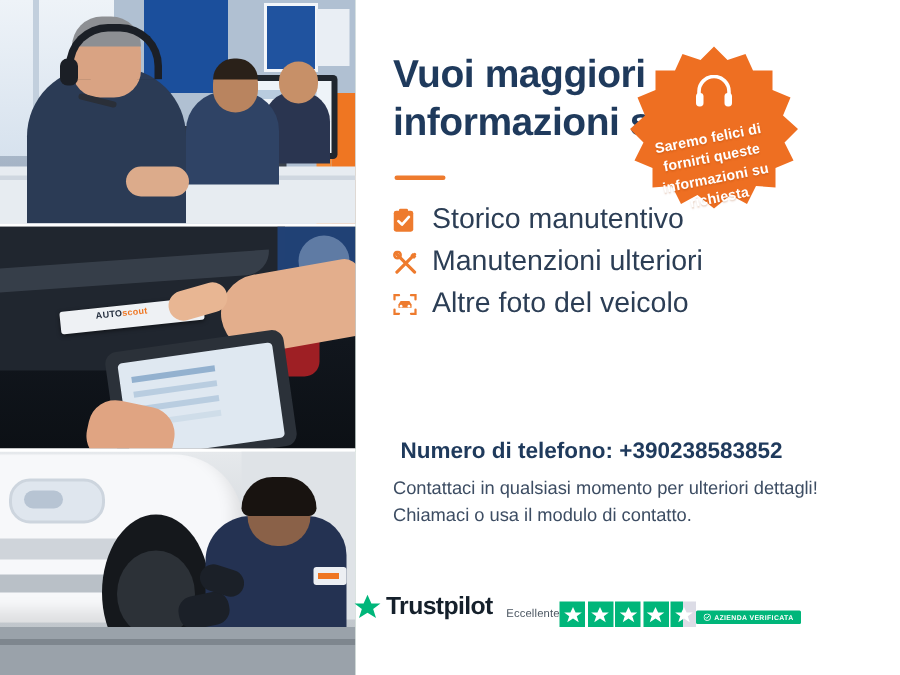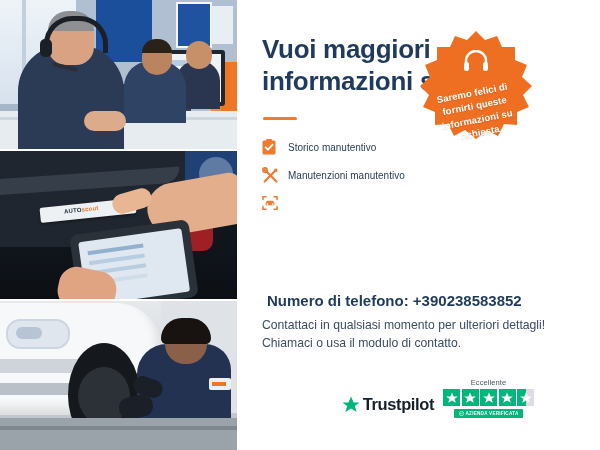--- a/index.html
+++ b/index.html
@@ -102,32 +102,32 @@
   .sticker .stxt{
     position:absolute;left:50%;top:58px;transform:translate(-50%,0) rotate(-11deg);
     width:104px;text-align:center;color:#fff;font-size:9.5px;font-weight:bold;
     line-height:1.42;letter-spacing:.1px;text-shadow:0 1px 1px rgba(150,60,0,.25);
   }
 
   
   .features{position:absolute;left:25px;top:133px;width:250px;}
   .feat{display:flex;align-items:center;height:28px;}
   .feat .ic{width:26px;min-width:26px;height:20px;display:flex;align-items:center;justify-content:flex-start;}
-  .feat .lb{font-size:10px;color:#2c3e55;}
+  .feat .lb{font-size:19px;color:#2c3e55;}
 
   
   .phone{position:absolute;left:30px;top:292px;width:300px;font-size:15px;font-weight:bold;color:#1f3a5c;}
   .phone .num{color:#1f3a5c;}
   .sub{position:absolute;left:25px;top:317px;width:310px;font-size:12.2px;line-height:1.45;color:#3d4d63;}
 
   
   .tp{position:absolute;right:14px;bottom:32px;display:flex;align-items:flex-end;gap:9px;}
   .tp-logo{display:flex;align-items:center;gap:3px;padding-bottom:4px;justify-content:flex-end;}
   .tp-logo .word{font-size:16.5px;font-weight:bold;color:#15202b;letter-spacing:-.4px;}
-  .tp-right{display:flex;flex-direction:column;align-items:center;}
+  .tp-right{display:flex;flex-direction:row;align-items:center;}
   .tp-ecc{font-size:7.5px;color:#4a5560;margin-bottom:2px;letter-spacing:.1px;}
   .stars{display:flex;gap:1.5px;}
   .star-box{width:17px;height:17px;background:#00b67a;display:flex;align-items:center;justify-content:center;}
   .star-box.half{background:linear-gradient(to right,#00b67a 50%,#dcdce6 50%);}
   .verif{margin-top:3px;background:#00b67a;color:#fff;font-size:4.6px;font-weight:bold;letter-spacing:.25px;padding:2px 5px;border-radius:1px;display:flex;align-items:center;gap:2px;white-space:nowrap;}
 </style>
 </head>
 <body>
 
 <div class="ad">
@@ -233,38 +233,39 @@
         <span class="ic">
           <svg width="17" height="17" viewBox="0 0 17 17" aria-hidden="true">
             <g stroke="#ee7b2e" stroke-width="2.1" stroke-linecap="round">
               <line x1="2.6" y1="2.6" x2="14.4" y2="14.4"></line>
               <line x1="14.4" y1="2.6" x2="2.6" y2="14.4"></line>
             </g>
             <circle cx="3" cy="3" r="2.1" fill="none" stroke="#ee7b2e" stroke-width="1.7"></circle>
             <path d="M13.2 1.6 L15.6 4 L14 5.6 L11.6 3.2 Z" fill="#ee7b2e"></path>
           </svg>
         </span>
-        <span class="lb">Manutenzioni manutentivo</span>
+        <span class="lb">Manutenzioni ulteriori</span>
       </div>
 
 
       <div class="feat">
         <span class="ic">
           <svg width="16" height="16" viewBox="0 0 16 16" aria-hidden="true">
             <g fill="none" stroke="#ee7b2e" stroke-width="1.5" stroke-linecap="round">
               <path d="M1 4.6 V1.8 H4"></path>
                 <path d="M12 1.8 H15 V4.6"></path>
               <path d="M15 11.4 V14.2 H12"></path>
                 <path d="M4 14.2 H1 V11.4"></path>
             </g>
             <path d="M3.6 10.2 h8.8 v-2.2 l-1.5-2.3 h-5.8 l-1.5 2.3 z" fill="#ee7b2e"></path>
             <circle cx="5.4" cy="9.1" r="0.9" fill="#ffffff"></circle>
             <circle cx="10.6" cy="9.1" r="0.9" fill="#ffffff"></circle>
           </svg>
         </span>
+        <span class="lb">Altre foto del veicolo</span>
       </div>
 
 
     </div>
 
     <div class="phone">
       <span>Numero di telefono:</span>
       <span class="num">+390238583852</span>
     </div>
 

